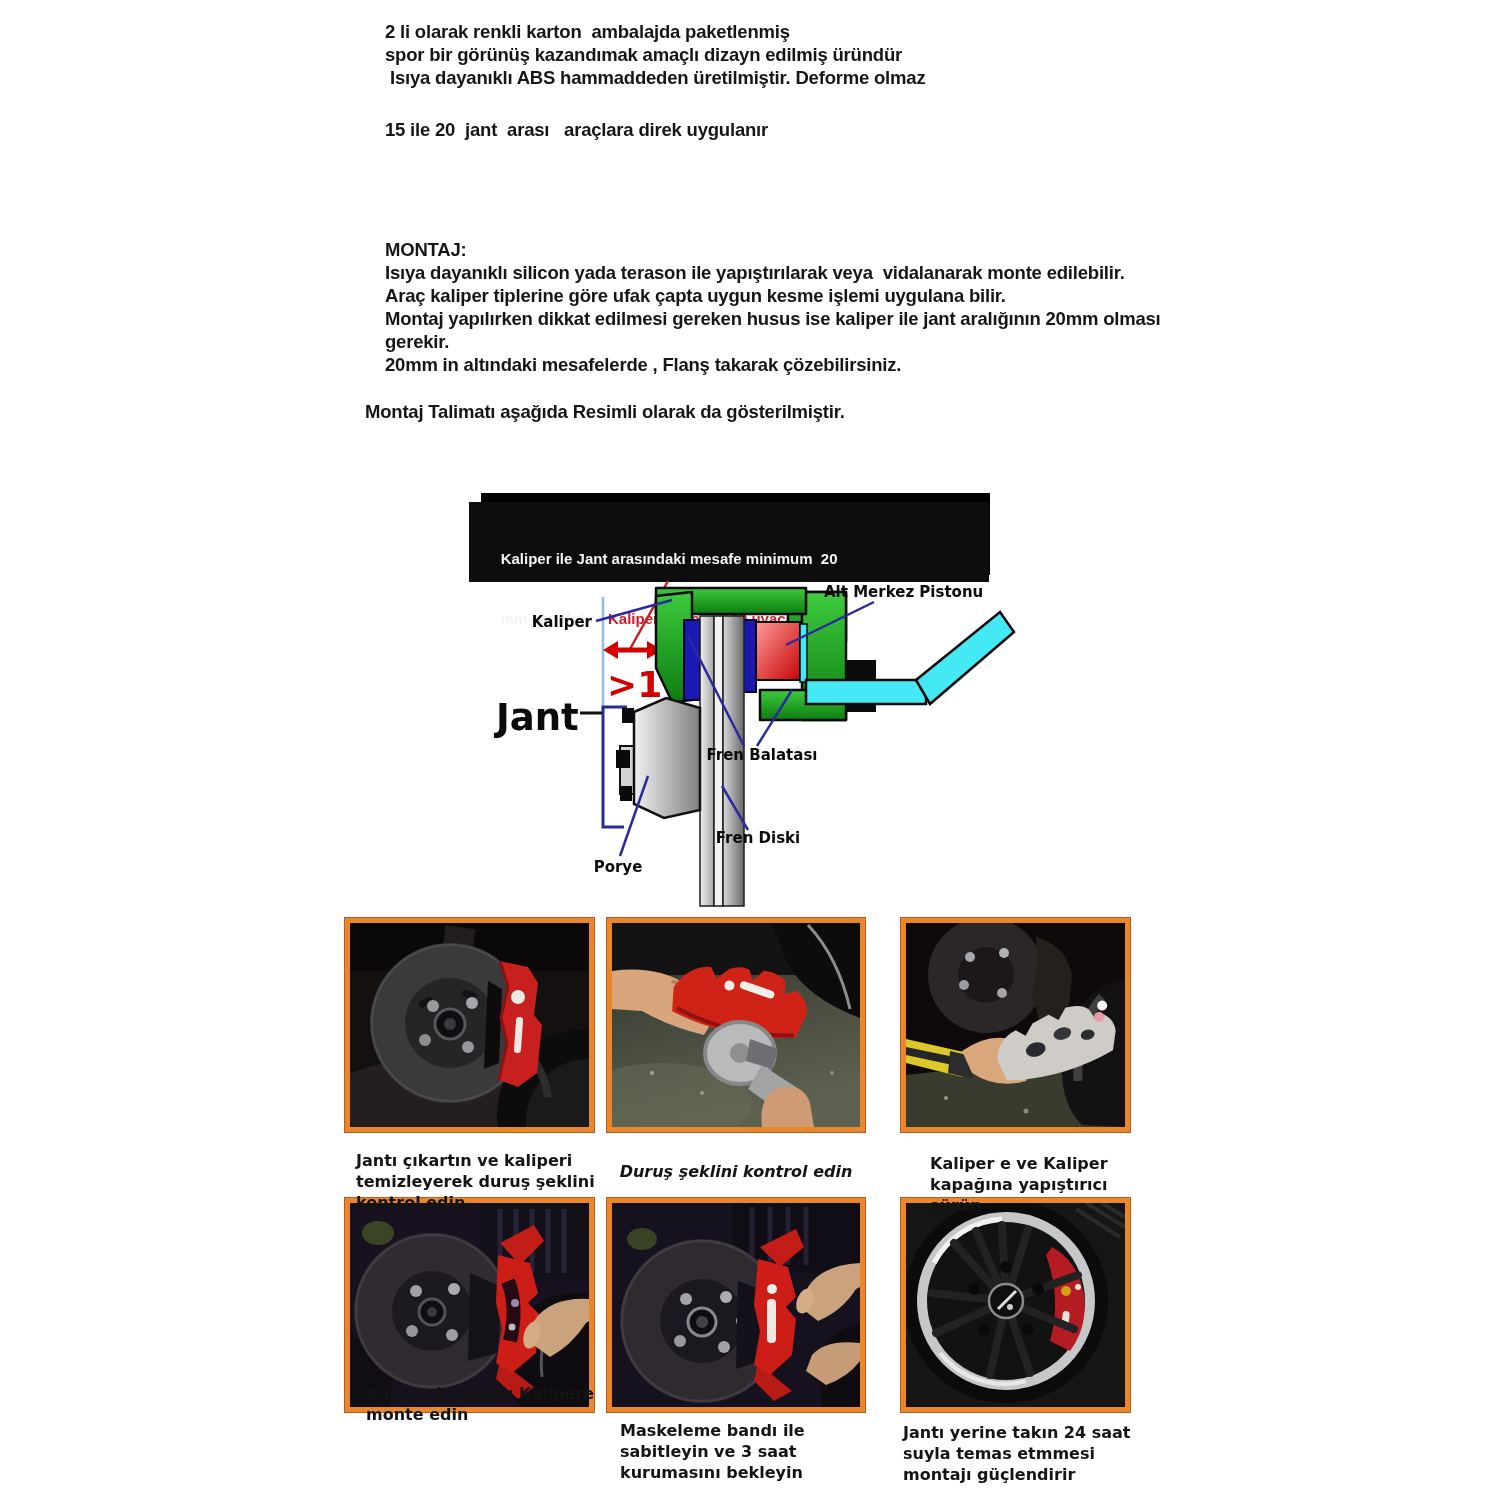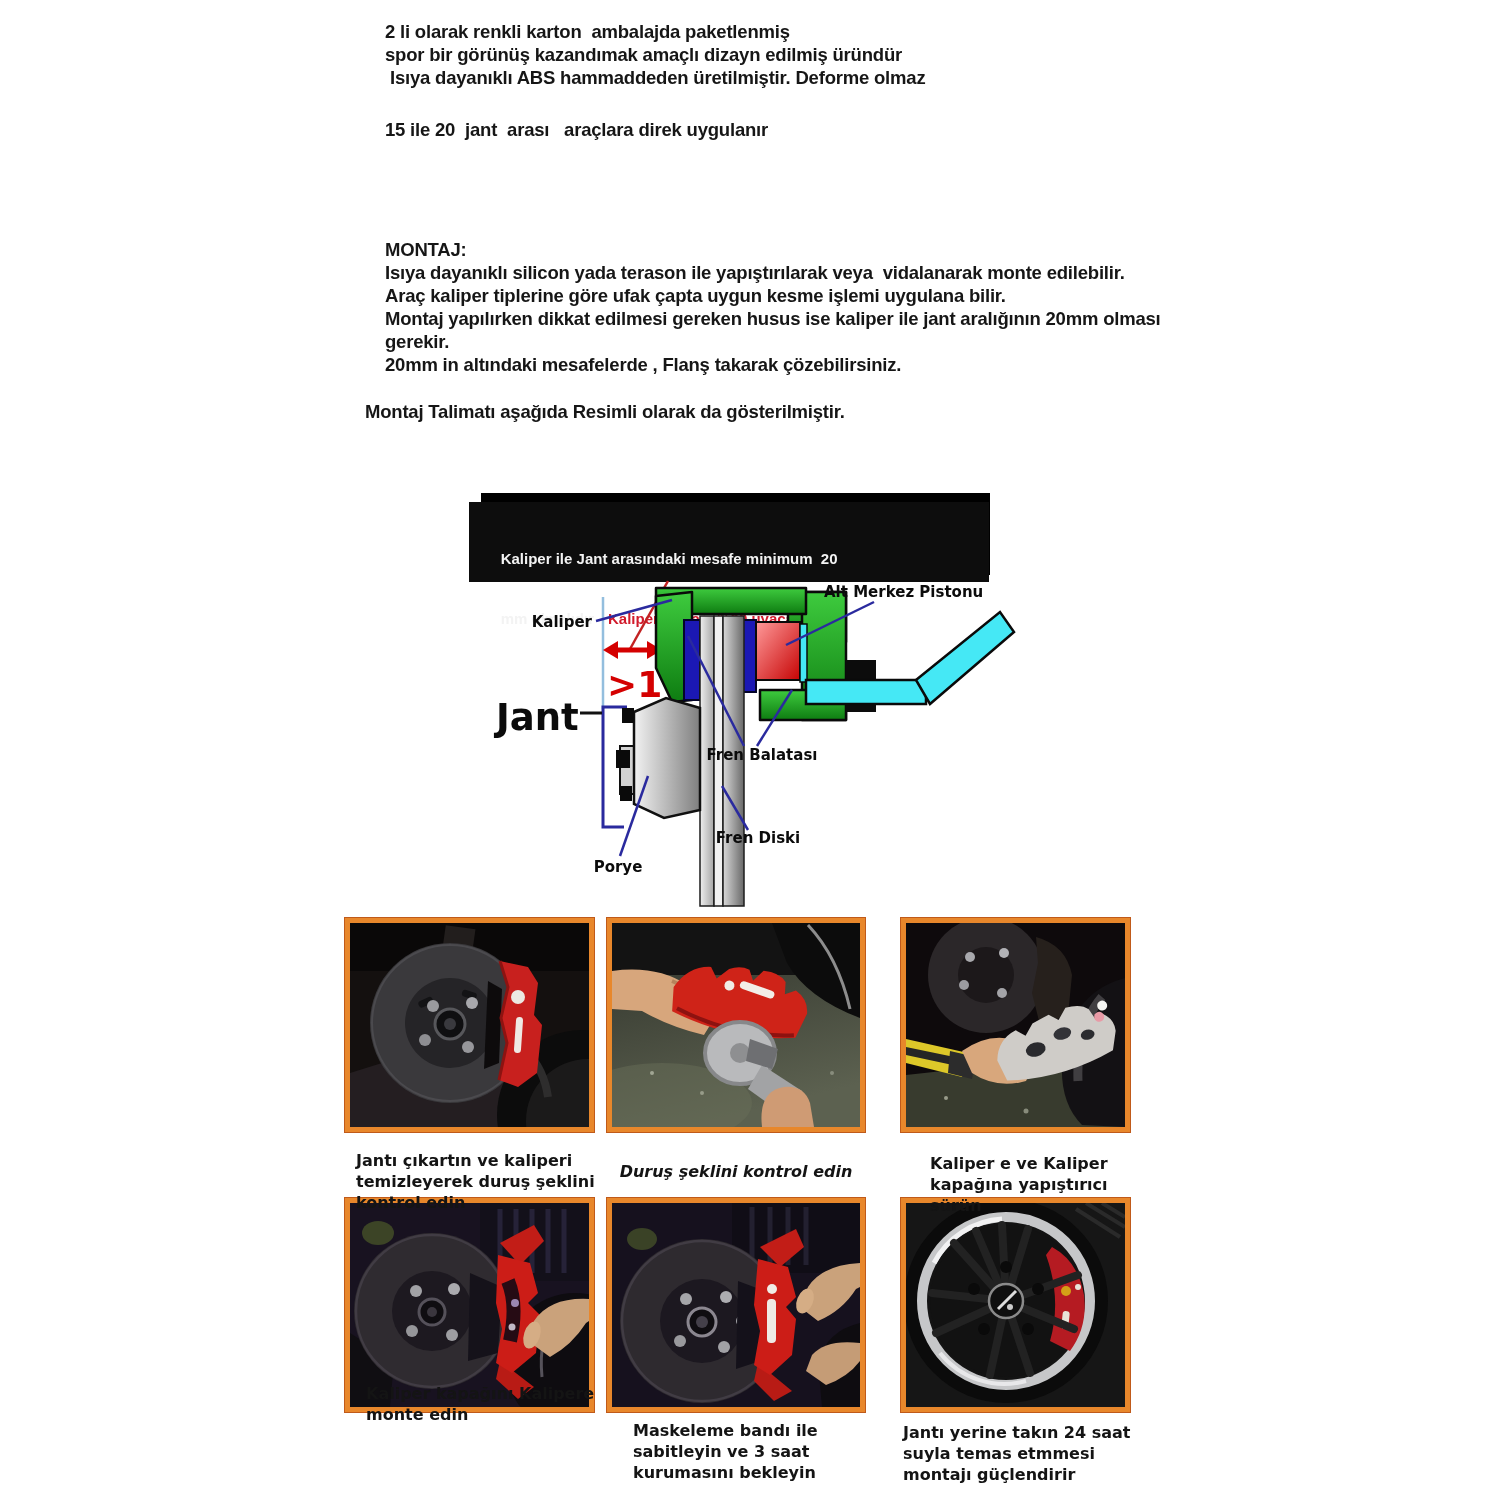--- a/index.html
+++ b/index.html
@@ -337,16 +337,16 @@
       <circle cx="100" cy="98" r="17" fill="#0f0f0f" stroke="#8a8a8a" stroke-width="2.5"></circle>
       <path d="M92,106 L110,88" stroke="#dddddd" stroke-width="3"></path>
       <circle cx="104" cy="104" r="3" fill="#cccccc"></circle>
     </svg>
   </div>
 
   <div class="cap" style="left:356px;top:1150px;width:250px;">Jantı çıkartın ve kaliperi temizleyerek duruş şeklini kontrol edin</div>
   <div class="cap center" style="left:607px;top:1161px;width:258px;">Duruş şeklini kontrol edin</div>
   <div class="cap" style="left:930px;top:1153px;width:205px;">Kaliper e ve Kaliper kapağına yapıştırıcı sürün</div>
   <div class="cap" style="left:358px;top:1383px;width:242px;margin-left:8px;">Kaliper kapağını Kalipere monte edin</div>
-  <div class="cap" style="left:620px;top:1420px;width:266px;margin-left:13px;">Maskeleme bandı ile sabitleyin ve 3 saat kurumasını bekleyin</div>
+  <div class="cap" style="left:620px;top:1420px;width:266px;">Maskeleme bandı ile sabitleyin ve 3 saat kurumasını bekleyin</div>
   <div class="cap" style="left:903px;top:1422px;width:242px;">Jantı yerine takın 24 saat suyla temas etmmesi montajı güçlendirir</div>
 
 </div>
 
 </body></html>

